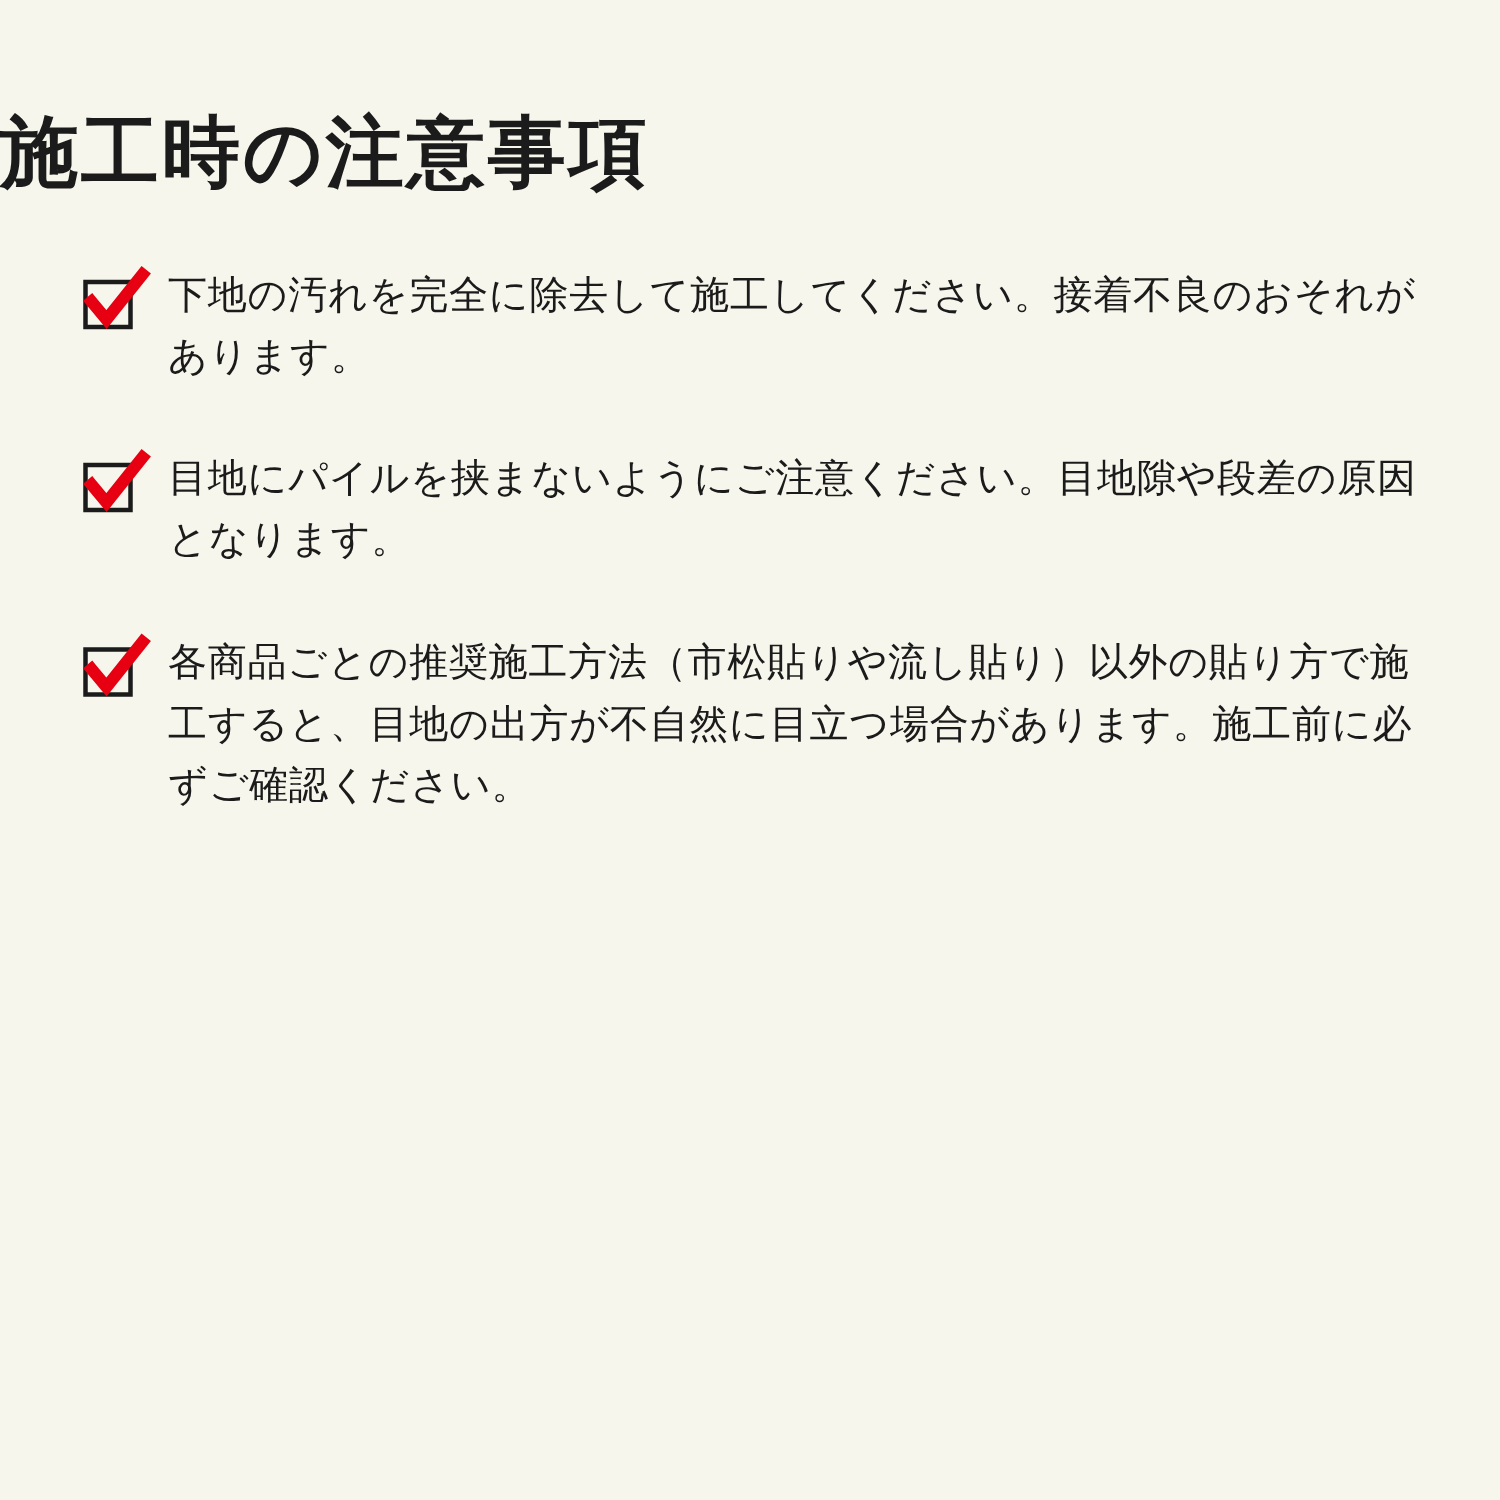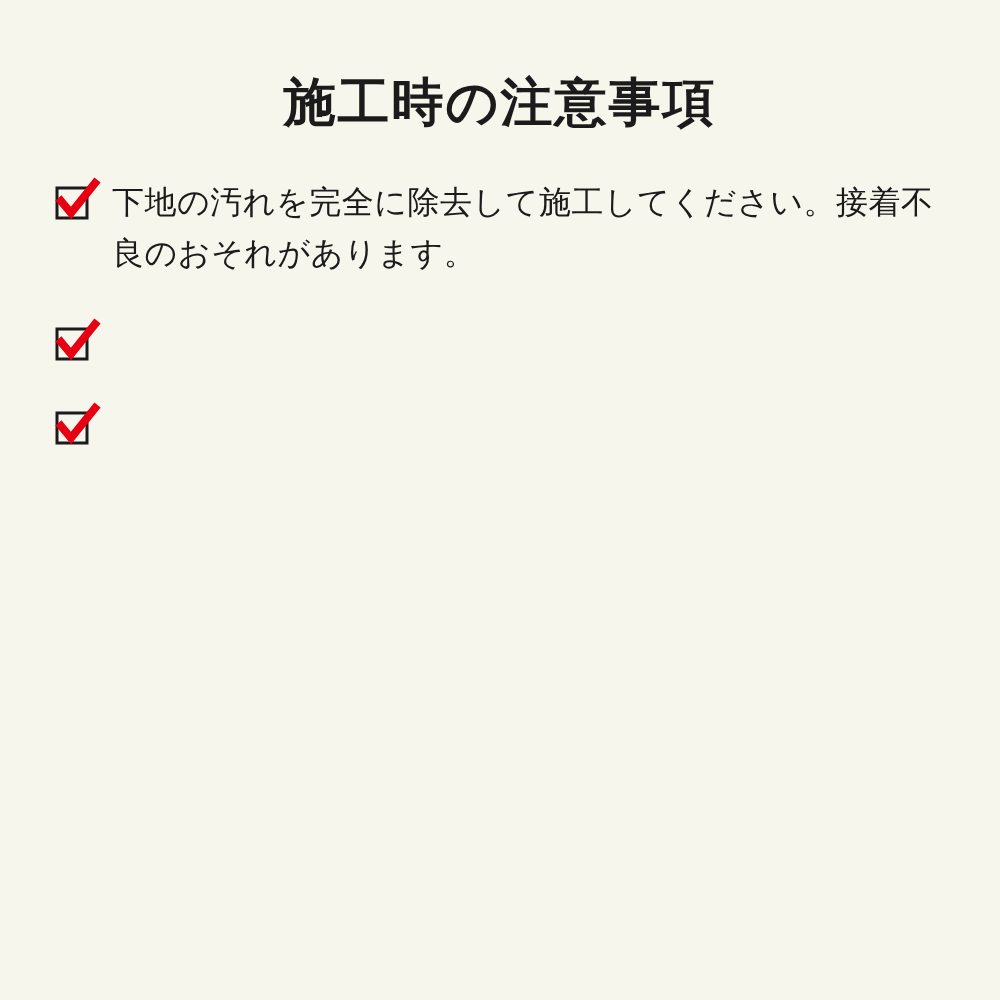--- a/index.html
+++ b/index.html
@@ -14,21 +14,21 @@
     overflow: hidden;
   }
   .page {
     position: relative;
     width: 1000px;
     height: 1000px;
     box-sizing: border-box;
     background: #f7f6ec;
   }
   .page-title {
-    text-align: center;
+    text-align: left;
     font-size: 52px;
     font-weight: 700;
     color: #1b1b1b;
     letter-spacing: 2px;
     padding-top: 36px;
     line-height: 1.2;
   }
   .notes-list {
     margin: 0;
     padding: 0;
@@ -51,21 +51,21 @@
   }
   .check-box svg {
     display: block;
     width: 44px;
     height: 44px;
     margin-left: -2px;
     margin-top: -4px;
     overflow: visible;
   }
   .note-text {
-    font-size: 32px;
+    font-size: 26px;
     line-height: 1.58;
     color: #1b1b1b;
     font-weight: 500;
     letter-spacing: 0.5px;
     text-align: left;
   }
 </style>
 </head>
 <body>
 
@@ -86,26 +86,28 @@
     </li>
 
 
     <li class="note-item">
       <span class="check-box">
         <svg viewBox="0 0 44 44" xmlns="http://www.w3.org/2000/svg">
           <rect x="3" y="7" width="30" height="30" fill="none" stroke="#1b1b1b" stroke-width="3"></rect>
           <path d="M7 20 L17 32 L41 2" fill="none" stroke="#e60012" stroke-width="8" stroke-linecap="square" stroke-linejoin="miter"></path>
         </svg>
       </span>
+      <span class="note-text">目地にパイルを挟まないようにご注意ください。目地隙や段差の原因となります。</span>
     </li>
 
     <li class="note-item">
       <span class="check-box">
         <svg viewBox="0 0 44 44" xmlns="http://www.w3.org/2000/svg">
           <rect x="3" y="7" width="30" height="30" fill="none" stroke="#1b1b1b" stroke-width="3"></rect>
           <path d="M7 20 L17 32 L41 2" fill="none" stroke="#e60012" stroke-width="8" stroke-linecap="square" stroke-linejoin="miter"></path>
         </svg>
       </span>
+      <span class="note-text">各商品ごとの推奨施工方法（市松貼りや流し貼り）以外の貼り方で施工すると、目地の出方が不自然に目立つ場合があります。施工前に必ずご確認ください。</span>
     </li>
 
 
   </ul>
 </div>
 
 </body></html>

